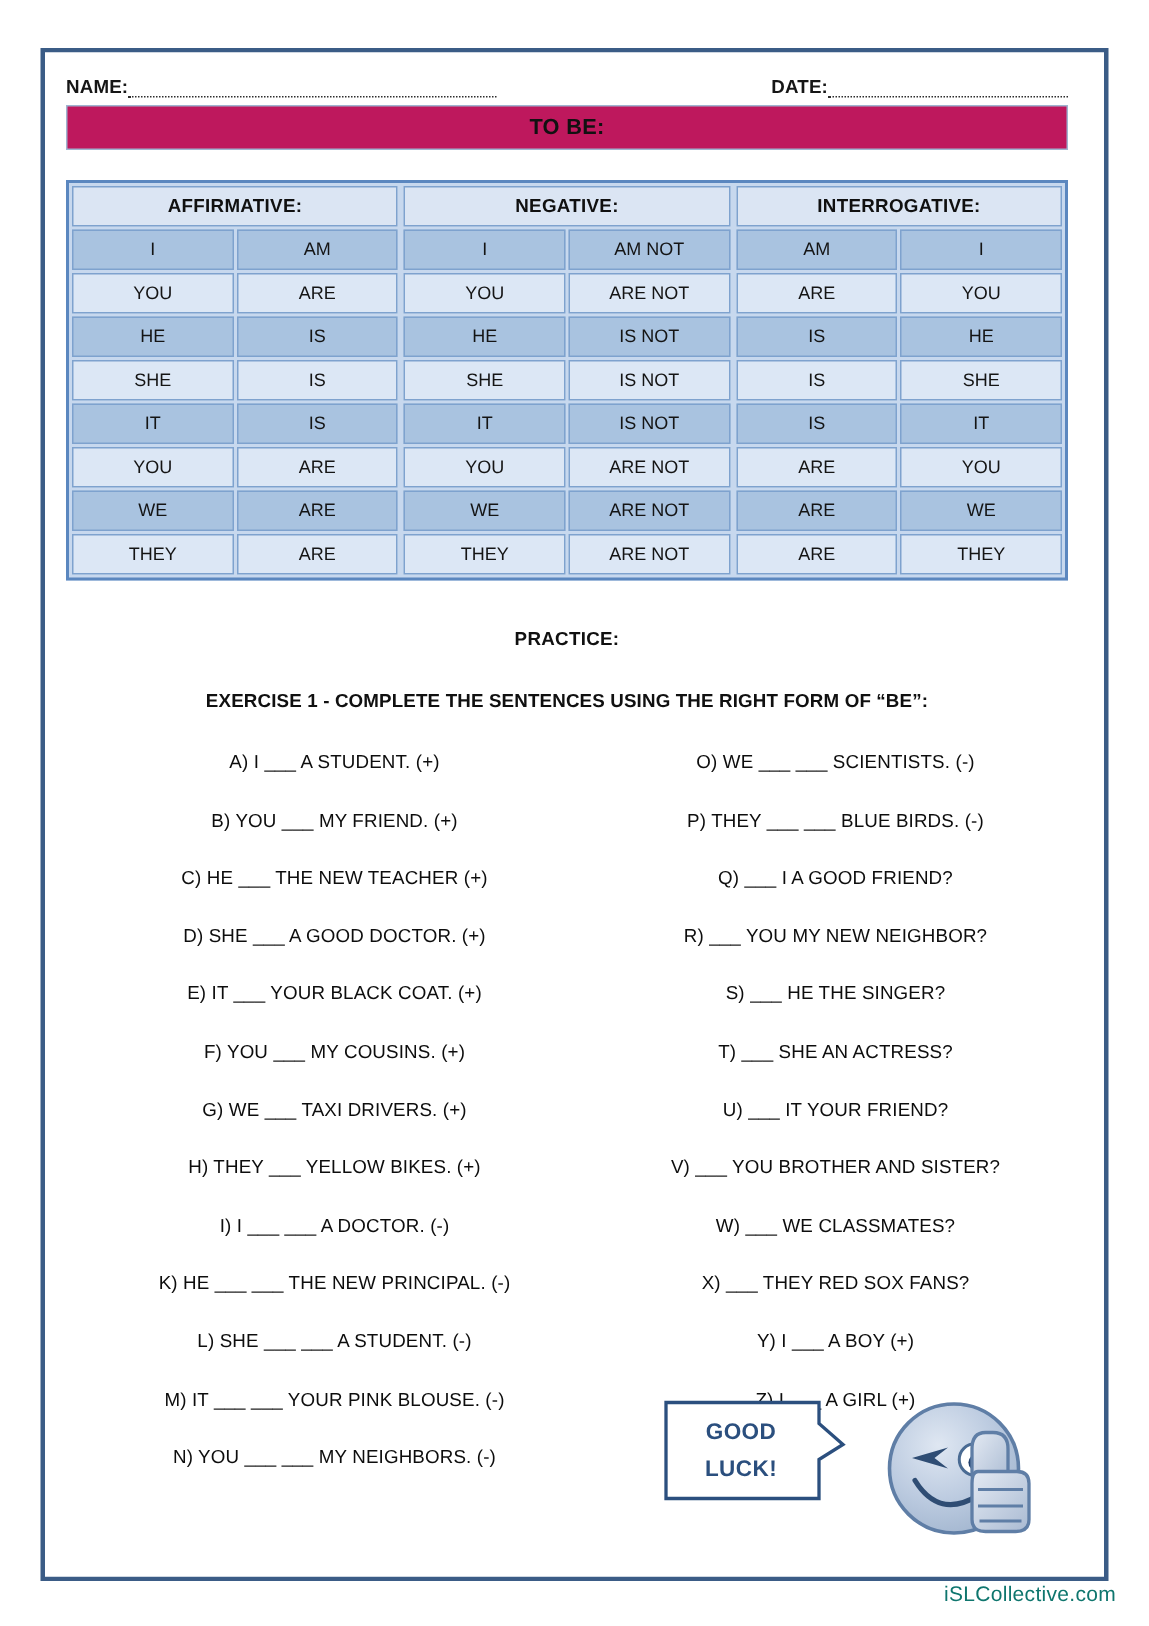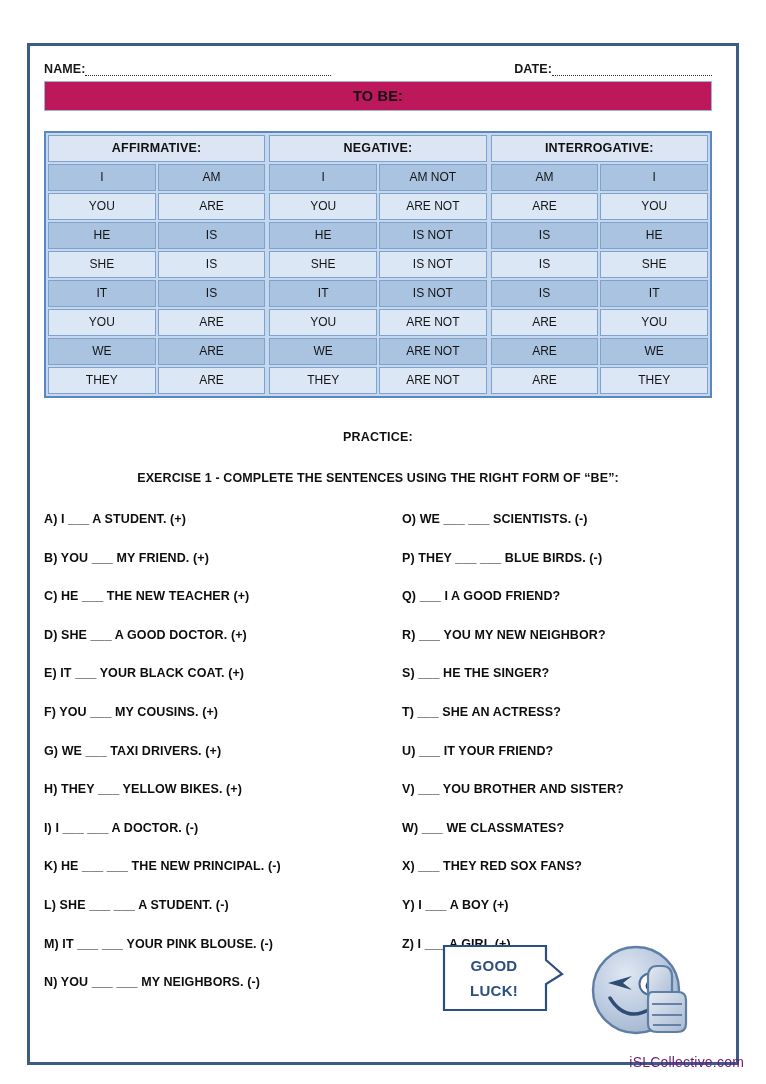--- a/index.html
+++ b/index.html
@@ -19,21 +19,21 @@
     height: 1084px;
     background: #ffffff;
     overflow: hidden;
     box-sizing: border-box;
   }
 
   
   .frame {
     position: absolute;
     left: 27px;
-    top: 43px;
+    top: 32px;
     width: 712px;
     height: 1022px;
     border: 3px solid #3b5c86;
     box-sizing: border-box;
     background: #ffffff;
   }
   .frame-inner {
     position: absolute;
     left: 0; top: 0; right: 0; bottom: 0;
     border: 1px solid #ffffff;
@@ -149,26 +149,27 @@
 
   
   .cols {
     margin-top: 24px;
     display: flex;
   }
   .col-left  { width: 358px; flex: 0 0 358px; }
   .col-right { flex: 1 1 auto; }
   .qline {
     font-size: 12.5px;
-    font-weight: bold;
+    font-weight: normal;
     color: #0d0d0d;
     height: 38.6px;
     line-height: 20px;
     letter-spacing: .1px;
     white-space: nowrap;
+    text-align: center;
   }
 
   
   .goodluck {
     position: absolute;
     left: 412px;
     top: 890px;
     width: 256px;
     height: 112px;
   }
@@ -199,21 +200,21 @@
     width: 108px;
     height: 105px;
   }
 
   
   .watermark {
     position: absolute;
     right: 22px;
     bottom: 14px;
     font-size: 14px;
-    color: #701a75;
+    color: #0f766e;
     letter-spacing: .2px;
     font-family: "Liberation Sans", sans-serif;
   }
 </style>
 </head>
 <body>
 
 <div class="page">
   <div class="frame">
     <div class="frame-inner"></div>

